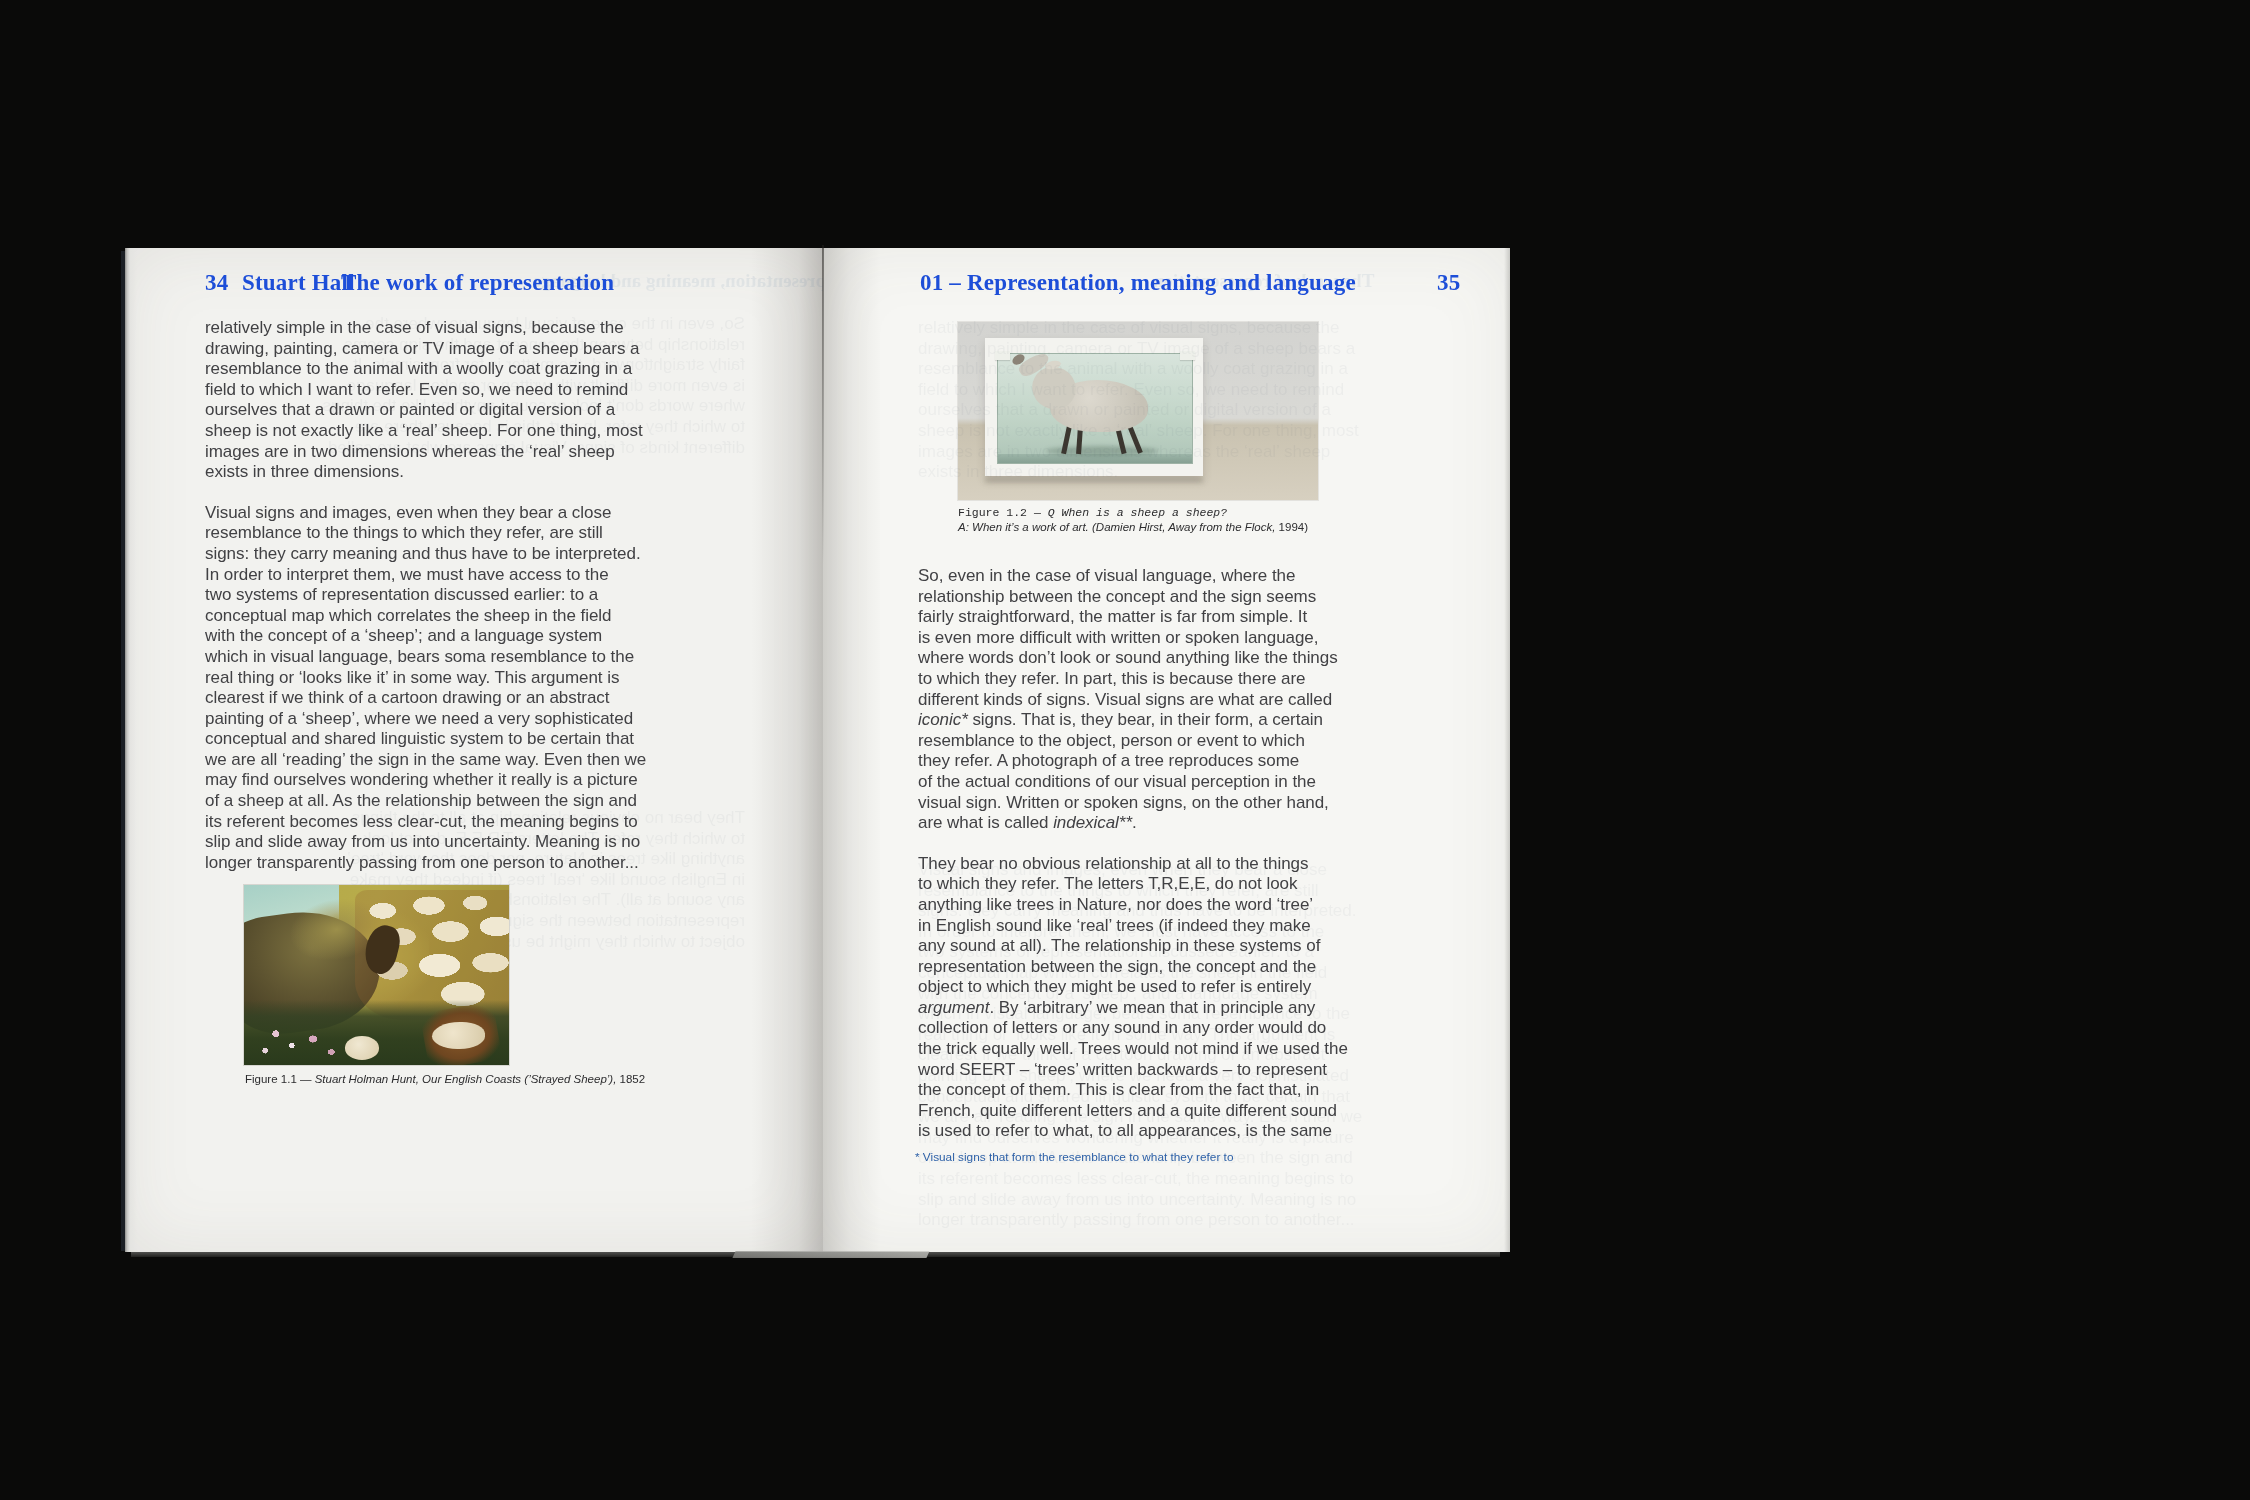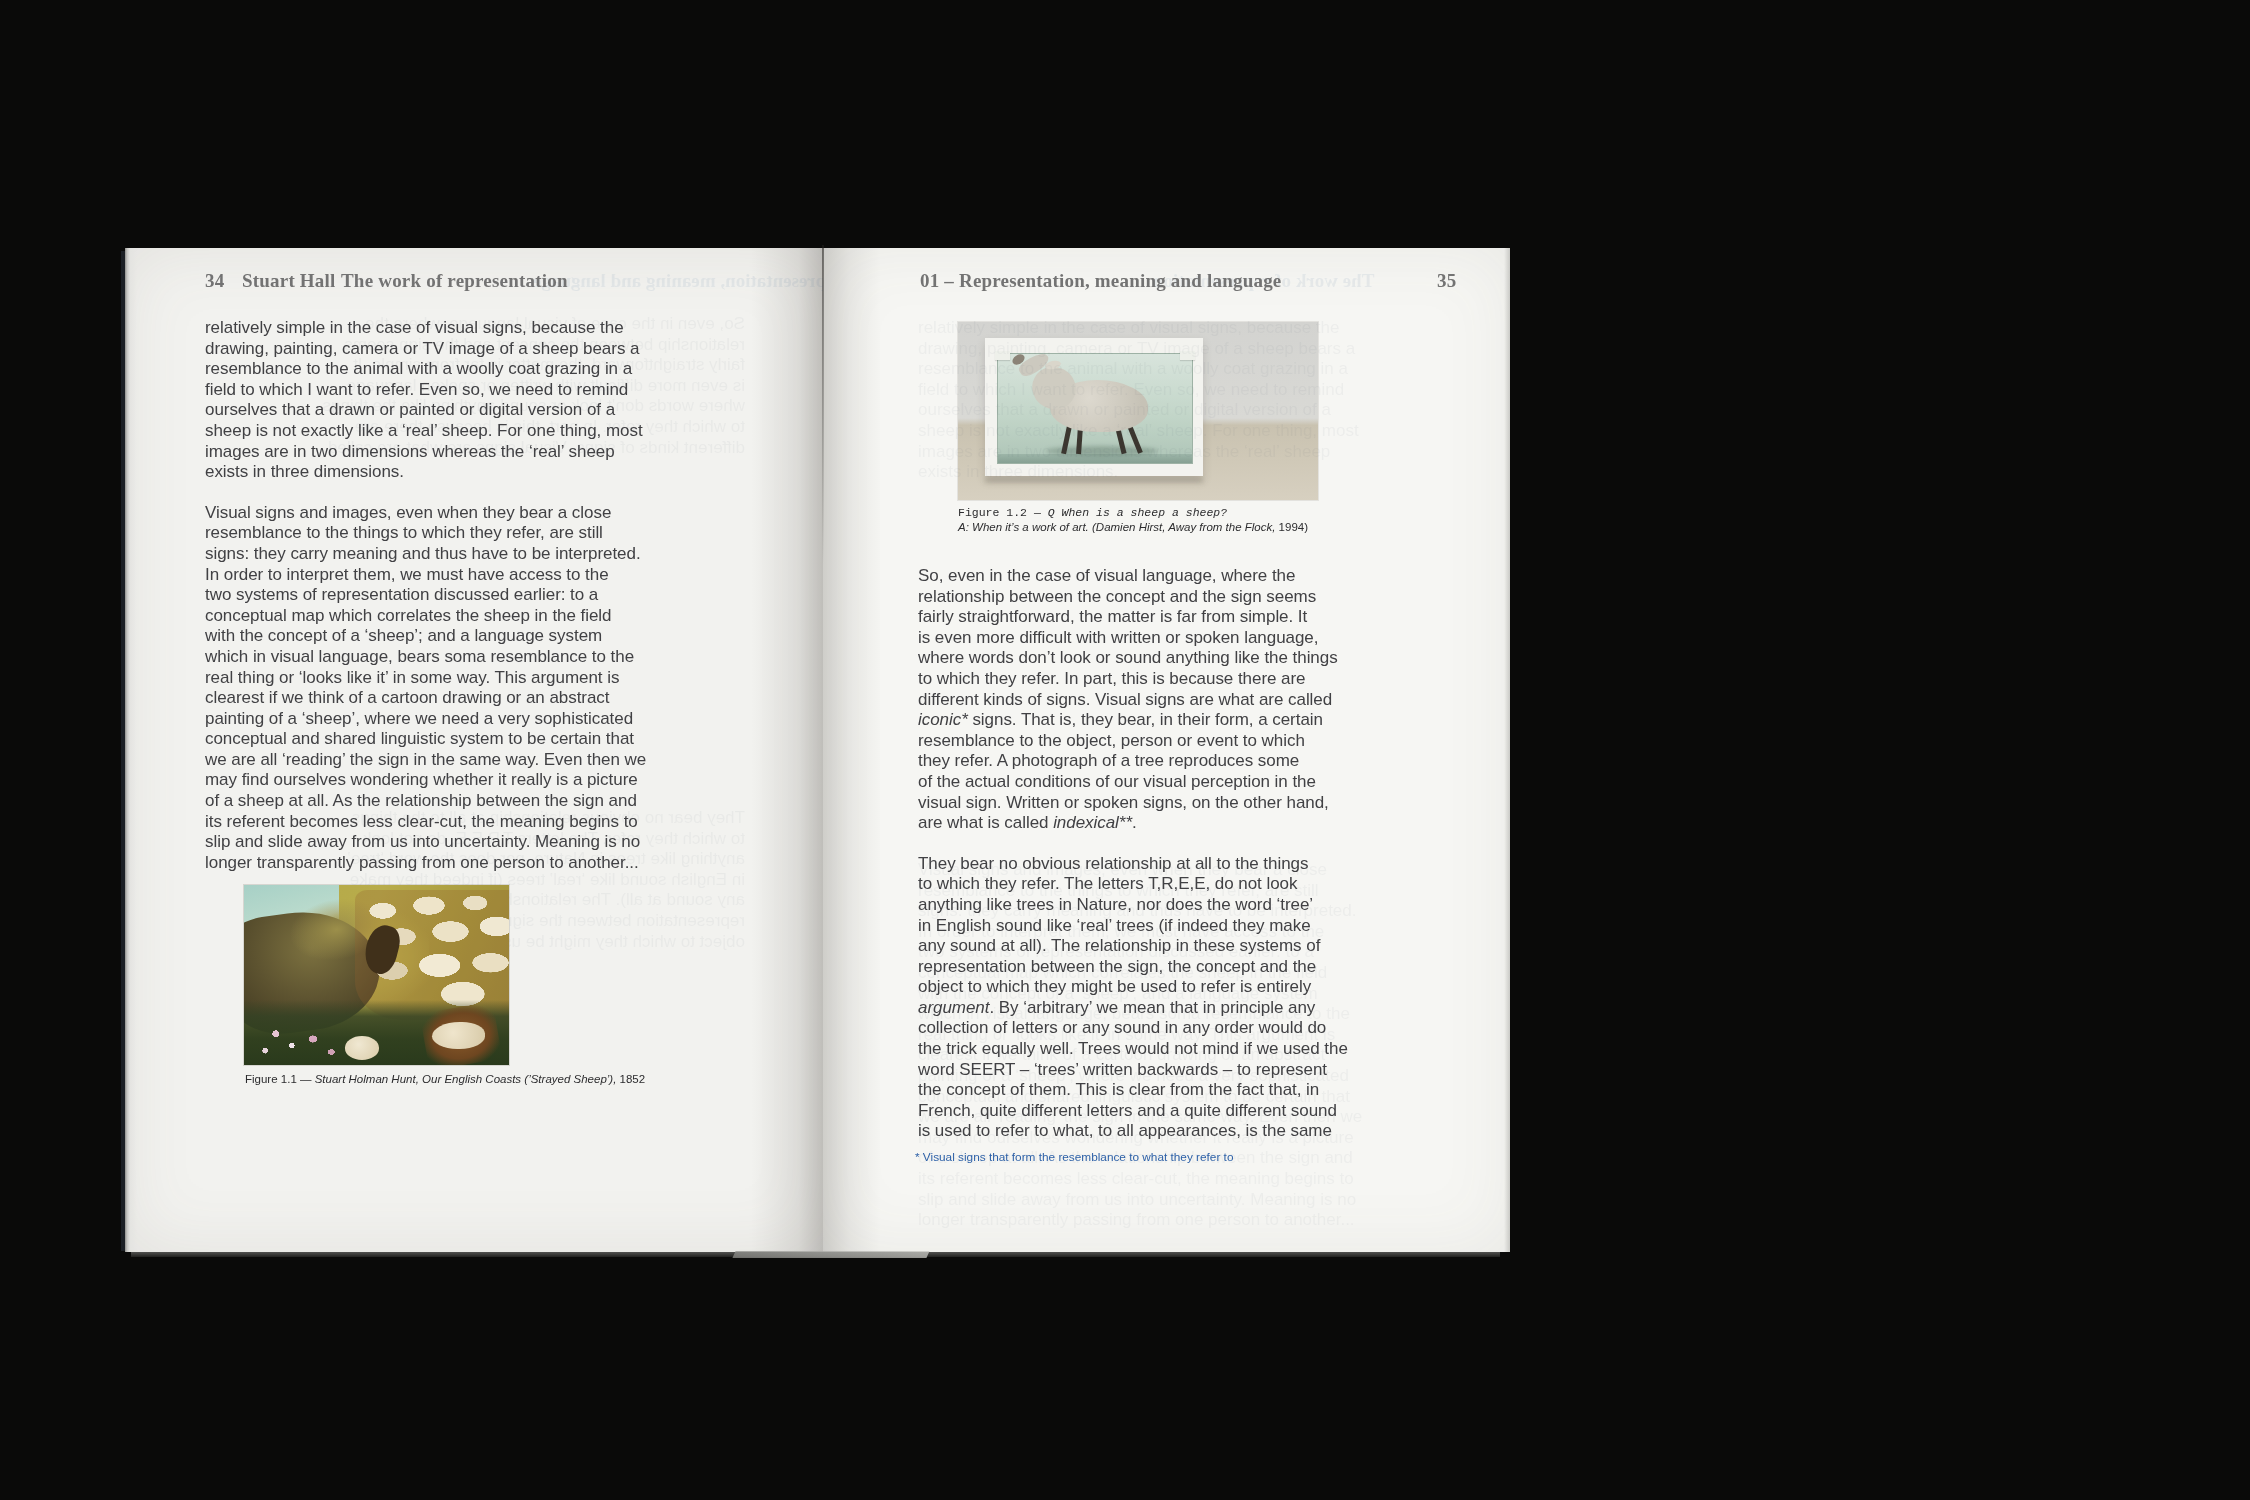--- a/index.html
+++ b/index.html
@@ -21,21 +21,21 @@
   .gutter-l{position:absolute;right:0;top:0;bottom:0;width:72px;
     background:linear-gradient(90deg,rgba(55,50,44,0) 0%,rgba(55,50,44,.10) 66%,rgba(55,50,44,.24) 100%);}
   .gutter-r{position:absolute;left:0;top:0;bottom:0;width:58px;
     background:linear-gradient(270deg,rgba(55,50,44,0) 0%,rgba(55,50,44,.07) 55%,rgba(55,50,44,.18) 100%);}
   .spine-crease{position:absolute;left:697px;top:-3px;width:2px;height:320px;
     background:linear-gradient(180deg,rgba(35,33,30,.55),rgba(35,33,30,0));}
   .edge-r{position:absolute;right:0;top:0;bottom:0;width:6px;
     background:linear-gradient(270deg,#c9c9c5,rgba(246,246,243,0));}
 
   .runhead{position:absolute;top:22px;font-family:"Liberation Serif",serif;font-weight:bold;
-    font-size:19px;color:#737373;letter-spacing:.2px;white-space:nowrap;}
+    font-size:23px;color:#1d4ed8;letter-spacing:.2px;white-space:nowrap;}
   .pre{white-space:pre-line;}
   .bodycol{position:absolute;font-size:17px;line-height:20.6px;color:#414144;letter-spacing:-.05px;}
   .para{margin:0 0 20px 0;}
   .cap{position:absolute;font-size:11.5px;line-height:15px;color:#2c2c2e;white-space:nowrap;}
   .cap em{font-style:italic;}
   .footnotes{position:absolute;left:92px;top:902px;width:520px;font-size:11.8px;line-height:15.5px;
     color:#2f62a8;}
   .footnotes div{margin:0;}
   .ghost{position:absolute;color:#4a5668;opacity:.05;filter:blur(.5px);pointer-events:none;}
   .ghost.mirror{transform:scaleX(-1);}

